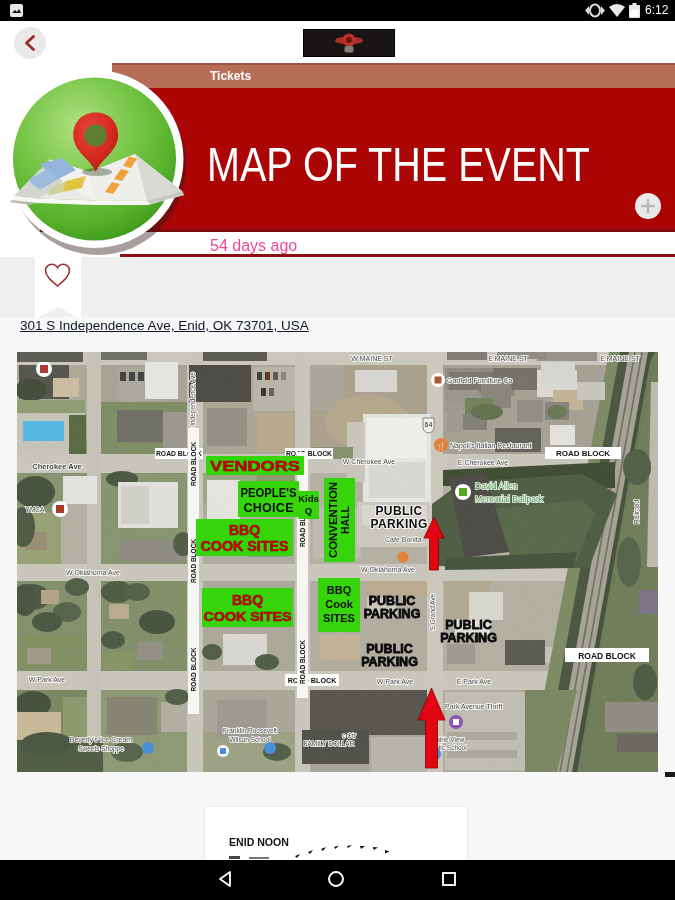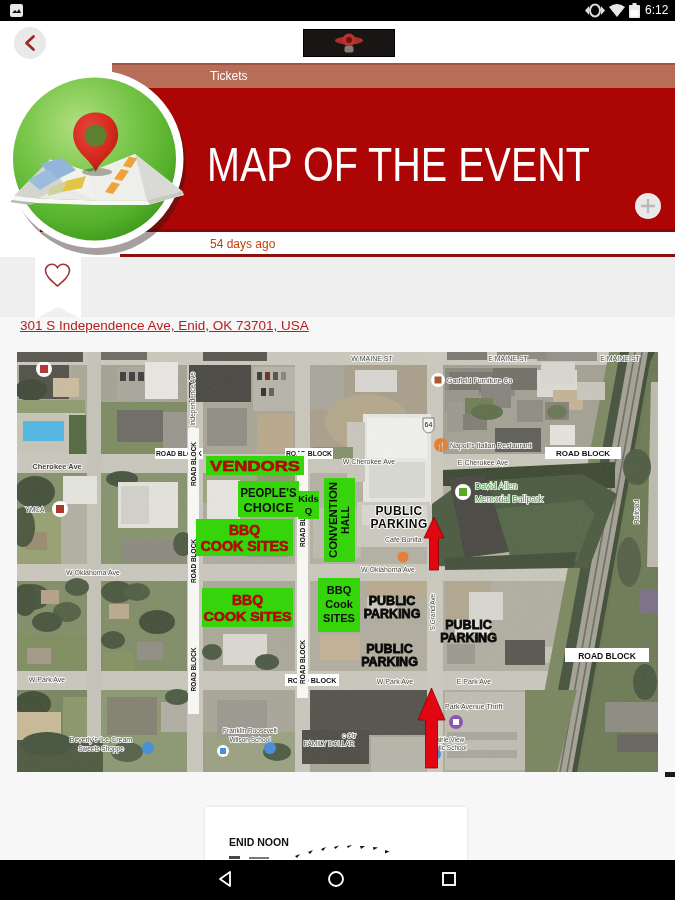--- a/index.html
+++ b/index.html
@@ -45,36 +45,36 @@
 <div class="abs" style="left:303px;top:29px;width:92px;height:28px;background:#191515;border:1px solid #000;box-sizing:border-box;"></div>
 <svg class="abs" style="left:328px;top:31px;" width="42" height="25" viewBox="0 0 42 25">
   <ellipse cx="21" cy="9.5" rx="14" ry="4" fill="#a8302a"></ellipse>
   <circle cx="21" cy="9" r="6.5" fill="#bb332b"></circle>
   <circle cx="21" cy="9" r="3" fill="#6e1410"></circle>
   <rect x="16.5" y="15" width="9" height="6.5" rx="2" fill="#857d74"></rect>
 </svg>
 
 <div class="abs" style="left:0;top:63px;width:675px;height:25px;background:#b66e58;border-top:2px solid #a05444;box-sizing:border-box;"></div>
 
-<div class="abs" style="left:210px;top:69px;color:#fff;font-size:12px;font-weight:normal;">Tickets</div>
+<div class="abs" style="left:210px;top:69px;color:#fff;font-size:12px;font-weight:bold;">Tickets</div>
 
 <div class="abs" style="left:0;top:88px;width:675px;height:141px;background:#ab0505;border-bottom:3px solid #7d0c0c;box-sizing:content-box;"></div>
 
 <div class="abs" style="left:207px;top:137px;color:#fff;font-size:48px;white-space:nowrap;transform:scaleX(0.8236);transform-origin:left top;">MAP OF THE EVENT</div>
 
 <div class="abs" style="left:635px;top:193px;width:26px;height:26px;border-radius:50%;background:#e9e9e9;"></div>
 <svg class="abs" style="left:635px;top:193px;" width="26" height="26" viewBox="0 0 26 26">
   <path d="M13 6 V20 M6 13 H20" stroke="#b9b9b9" stroke-width="2.4"></path>
 </svg>
 
 <div class="abs" style="left:0;top:63px;width:112px;height:26px;background:#fff;"></div>
 <div class="abs" style="left:0;top:88px;width:40px;height:147px;background:#fff;"></div>
 
 <div class="abs" style="left:0;top:232px;width:675px;height:22px;background:#fff;"></div>
-<div class="abs" style="left:210px;top:237px;color:#c2410c;font-size:12px;">54 days ago</div>
+<div class="abs" style="left:210px;top:237px;color:#ec4899;font-size:16px;">54 days ago</div>
 
 <div class="abs" style="left:120px;top:254px;width:555px;height:3px;background:#8b0f0f;"></div>
 
 <div class="abs" style="left:0;top:257px;width:675px;height:60px;background:#efefef;"></div>
 <div class="abs" style="left:0;top:317px;width:675px;height:543px;background:#f7f7f7;"></div>
 
 <svg class="abs" style="left:35px;top:257px;" width="46" height="62" viewBox="0 0 46 62">
   <path d="M0 0 H46 V62 L23 50 L0 62 Z" fill="#ffffff"></path>
 </svg>
 
@@ -120,21 +120,21 @@
   <path d="M14 132 L38 134.5 L95 136.5 L147 136.5 L182 127 L184 131 L148 141 L94 141 L36 139 L12 136 Z" fill="#f7f7f5"></path>
   <path d="M12 136 L36 139 L30 141 L10 138 Z" fill="#b9b9b3"></path>
   <path d="M147 136.5 L182 127 L184 131 L150 140 Z" fill="#c9c9c3"></path>
 
   <ellipse cx="97" cy="108" rx="15" ry="4" fill="rgba(30,50,15,0.35)"></ellipse>
 
   <path d="M95.7 48.5 C82 48.5 73.2 58.5 73.2 71 C73.2 80 79 87.5 85 93.5 C90 98.5 93.5 103 95.6 108 C97.7 103 101.2 98.5 106.3 93.5 C112.3 87.5 118.2 80 118.2 71 C118.2 58.5 109.4 48.5 95.7 48.5 Z" fill="url(#pingrad)"></path>
   <circle cx="95.6" cy="71.5" r="11" fill="#5a8030"></circle>
 </svg>
 
-<div class="abs" style="left:20px;top:318px;color:#b91c1c;font-size:13.5px;text-decoration:underline;">301 S Independence Ave, Enid, OK 73701, USA</div>
+<div class="abs" style="left:20px;top:318px;color:#0f172a;font-size:13.5px;text-decoration:underline;">301 S Independence Ave, Enid, OK 73701, USA</div>
 
 <svg id="mapsvg" class="abs" style="left:17px;top:352px;" width="641" height="420" viewBox="0 0 641 420">
   <rect x="0" y="0" width="641" height="420" fill="#b1ae9f"></rect>
 
   <rect x="0" y="13" width="85" height="89" fill="#aaa798"></rect>
 
   <rect x="84" y="13" width="86" height="89" fill="#a5a294"></rect>
 
   <rect x="186" y="13" width="92" height="89" fill="#a8a596"></rect>
 

